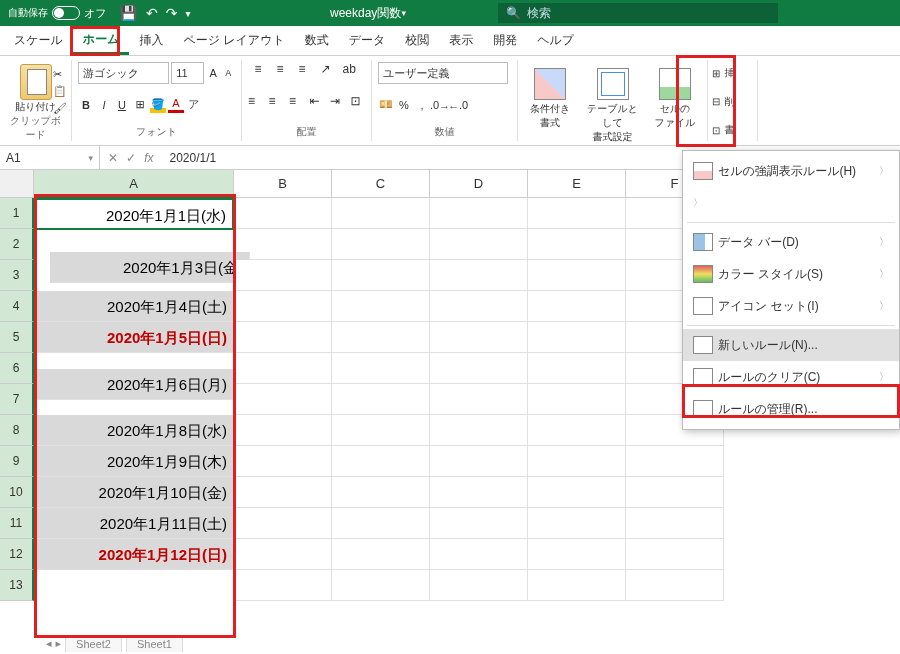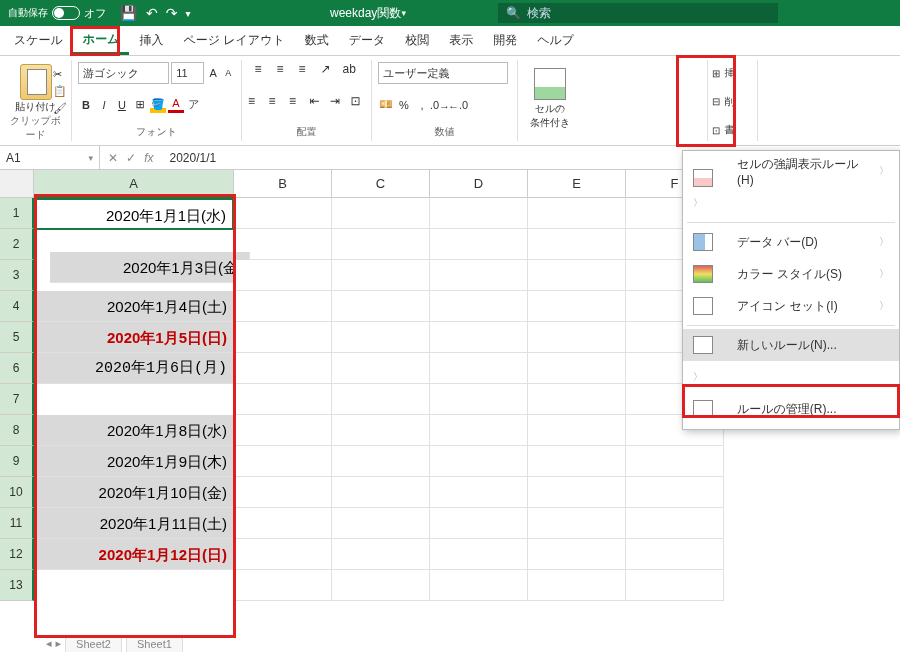--- a/index.html
+++ b/index.html
@@ -53,21 +53,21 @@
 .rn{height:31px;border-right:1px solid #ccc;border-bottom:1px solid #ccc;text-align:center;line-height:31px;font-size:12px;background:#fff}
 .rn.sel{background:#d2e8d4;border-right:2px solid #107c41}
 .cells{flex:1;position:relative}
 .cell{position:absolute;border-right:1px solid #e0e0e0;border-bottom:1px solid #e0e0e0;height:31px;line-height:31px;padding:0 6px;text-align:right;font-size:15px;background:#fff}
 .cA{left:0;width:200px;background:#d9d9d9;color:#000}
 .cA.red{color:#c00000;font-weight:bold}
 .cA.r0{background:#fff;border:2px solid #107c41;height:32px;z-index:2}
 .dropdown{position:absolute;top:150px;right:0;width:218px;background:#fff;border:1px solid #bbb;box-shadow:2px 2px 8px rgba(0,0,0,.25);z-index:10;padding:4px 0}
 .dditem{display:flex;align-items:center;height:32px;padding:0 10px;gap:10px;font-size:12px;cursor:pointer;justify-content:space-between}
 .dditem.hl{background:#e0e0e0}
-.dd-left{display:flex;align-items:flex-end;gap:24px}
+.dd-left{display:flex;align-items:center;gap:5px}
 .dd-ico{width:20px;height:18px;border:1px solid #888;flex-shrink:0}
 .dd-sep{height:1px;background:#ddd;margin:3px 4px}
 .chev{color:#888;font-size:10px}
 .redbox{position:absolute;border:3px solid #e02020;pointer-events:none;z-index:20}
 .sheettabs{position:absolute;bottom:0;left:0;height:22px;display:flex;align-items:center;padding-left:46px;gap:4px;font-size:11px;color:#888}
 .sheettab{padding:2px 10px;border:1px solid #ddd;border-bottom:none;background:#f7f7f7}
 .al-ico{width:16px;height:14px}
 </style>
 </head>
 <body>
@@ -180,23 +180,33 @@
       <span class="sm">%</span>
       <span class="sm">,</span>
       <span class="sm">.0→</span>
       <span class="sm">←.0</span>
     </div>
     <div class="group-label">数値</div>
   </div>
 
   <div class="group styles-group">
     <div class="bigbtn">
+      <div class="bigbtn-icon cf-icon"></div>
+      <span style="white-space:pre-line">条件付き
+書式</span>
+    </div>
+    <div class="bigbtn">
+      <div class="bigbtn-icon tab-icon"></div>
+      <span style="white-space:pre-line">テーブルとして
+書式設定</span>
+    </div>
+    <div class="bigbtn">
       <div class="bigbtn-icon st-icon"></div>
       <span style="white-space:pre-line">セルの
-条件付き</span>
+ファイル</span>
     </div>
   </div>
 
   <div class="group cells-group">
     <div class="cell-btn">⊞ <span>挿</span></div>
     <div class="cell-btn">⊟ <span>削</span></div>
     <div class="cell-btn">⊡ <span>書</span></div>
   </div>
 </div>
 
@@ -262,21 +272,21 @@
         <div class="cell" style="top: 93px; left: 298px; width: 98px;"></div>
         <div class="cell" style="top: 93px; left: 396px; width: 98px;"></div>
         <div class="cell" style="top: 93px; left: 494px; width: 98px;"></div>
         <div class="cell" style="top: 93px; left: 592px; width: 98px;"></div>
         <div class="cell cA red" style="top: 124px;">2020年1月5日(日)</div>
         <div class="cell" style="top: 124px; left: 200px; width: 98px;"></div>
         <div class="cell" style="top: 124px; left: 298px; width: 98px;"></div>
         <div class="cell" style="top: 124px; left: 396px; width: 98px;"></div>
         <div class="cell" style="top: 124px; left: 494px; width: 98px;"></div>
         <div class="cell" style="top: 124px; left: 592px; width: 98px;"></div>
-        <div class="cell cA" style="top: 155px; font-family: Liberation Mono, monospace;">2020年1月6日(月)</div>
+        <div class="cell cA" style="top: 171px;">2020年1月6日(月)</div>
         <div class="cell" style="top: 155px; left: 200px; width: 98px;"></div>
         <div class="cell" style="top: 155px; left: 298px; width: 98px;"></div>
         <div class="cell" style="top: 155px; left: 396px; width: 98px;"></div>
         <div class="cell" style="top: 155px; left: 494px; width: 98px;"></div>
         <div class="cell" style="top: 155px; left: 592px; width: 98px;"></div>
         <div class="cell" style="top: 186px; left: 200px; width: 98px;"></div>
         <div class="cell" style="top: 186px; left: 298px; width: 98px;"></div>
         <div class="cell" style="top: 186px; left: 396px; width: 98px;"></div>
         <div class="cell" style="top: 186px; left: 494px; width: 98px;"></div>
         <div class="cell" style="top: 186px; left: 592px; width: 98px;"></div>
@@ -353,20 +363,24 @@
       <span class="chev">〉</span>
   </div>
   <div class="dd-sep"></div>
   <div class="dditem hl">
     <div class="dd-left">
         <div class="dd-ico" style="background:#fff"></div>
         <span>新しいルール(N)...</span>
       </div>
   </div>
   <div class="dditem">
+    <div class="dd-left">
+        <div class="dd-ico" style="background:#fff"></div>
+        <span>ルールのクリア(C)</span>
+      </div>
       <span class="chev">〉</span>
   </div>
   <div class="dditem">
     <div class="dd-left">
         <div class="dd-ico" style="background:#fff"></div>
         <span>ルールの管理(R)...</span>
       </div>
   </div>
 </div>
 

